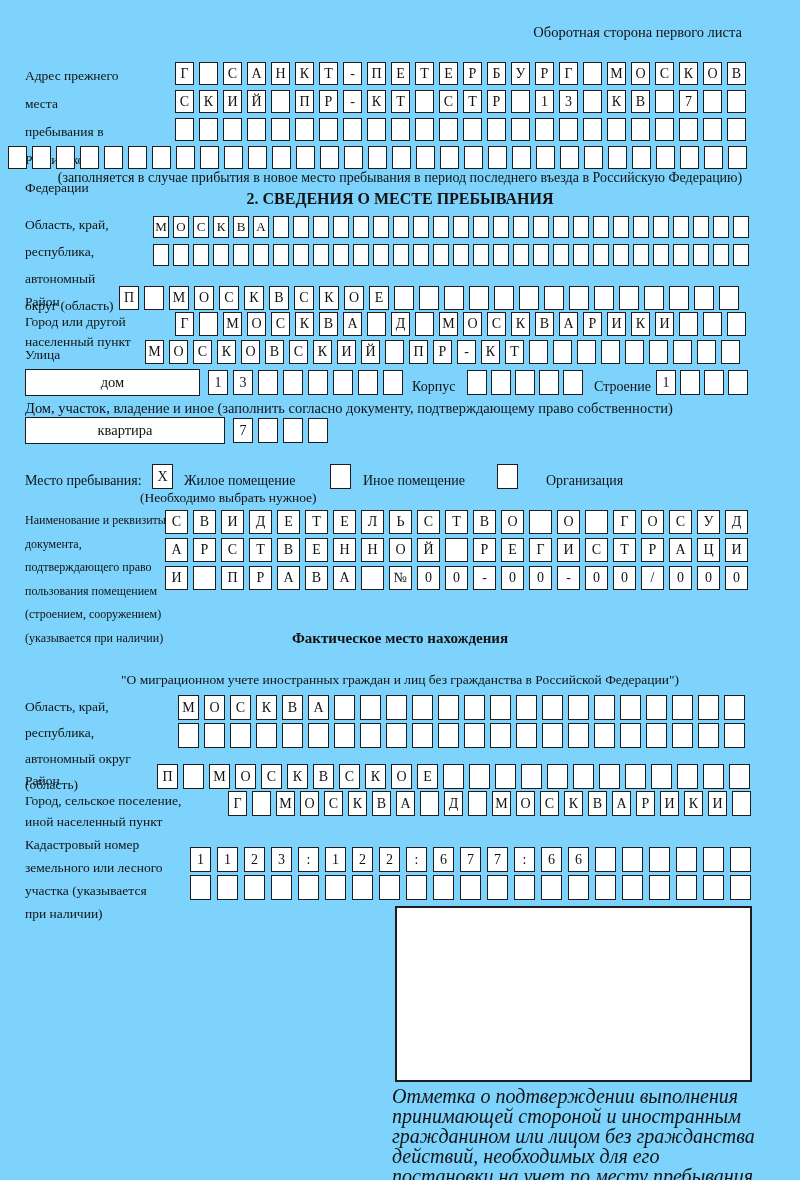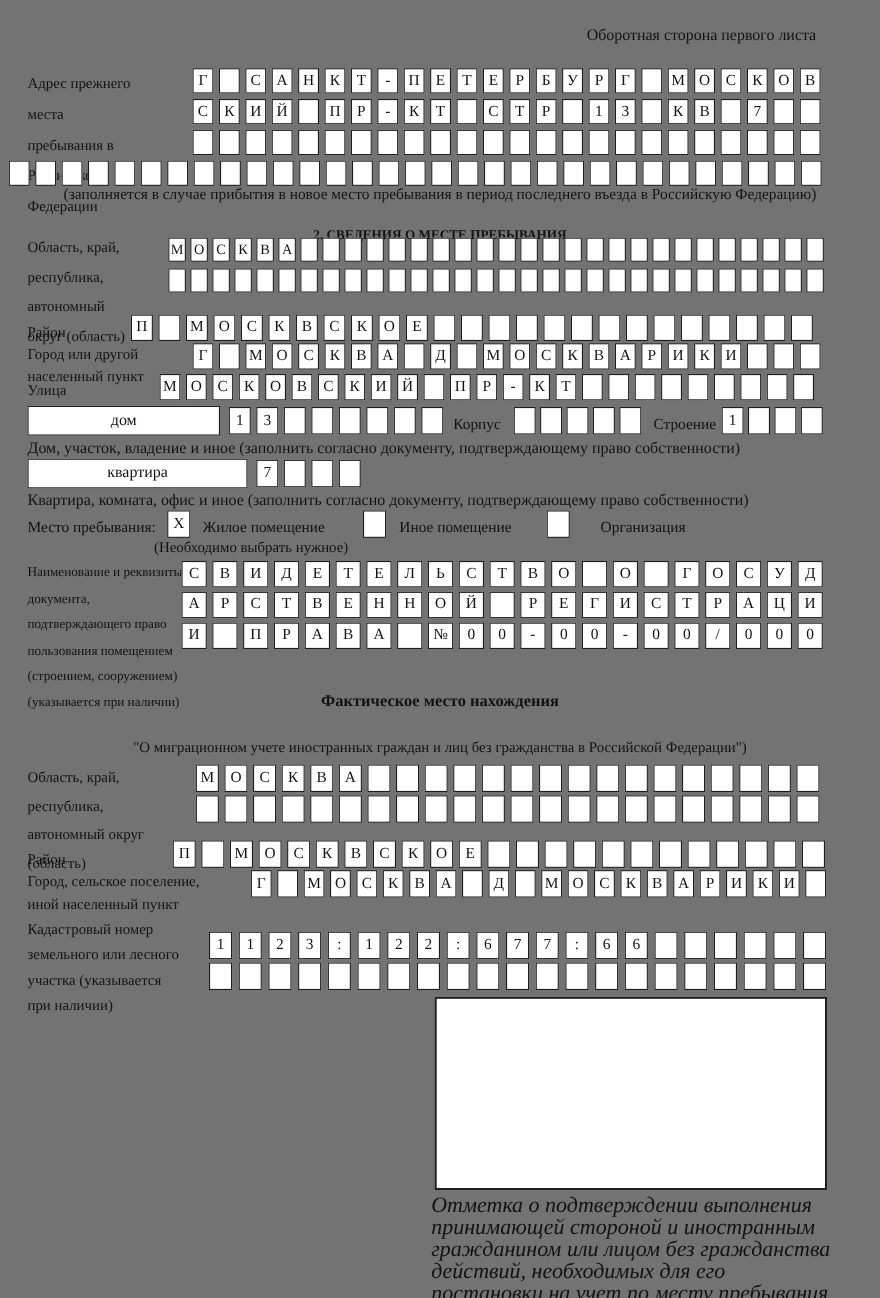--- a/index.html
+++ b/index.html
@@ -1,16 +1,16 @@
 <!DOCTYPE html>
 <html><head>
 <meta charset="utf-8">
 <style>
   html,body{margin:0;padding:0;background:#fff;}
-  .page{position:relative;width:800px;height:1180px;background:#737373;
+  .page{position:relative;width:800px;height:1180px;background:#7dd3fc;
         font-family:"Liberation Serif",serif;color:#121212;overflow:hidden;}
   .abs{position:absolute;}
   .lbl{position:absolute;font-size:13.5px;line-height:26px;}
   .cap{position:absolute;font-size:14px;}
   .center{position:absolute;left:0;width:100%;text-align:center;}
   .bold{font-weight:bold;}
   .cells{position:absolute;display:flex;gap:var(--gap,5px);}
   .cells .cell{flex:none;width:var(--cw,19px);height:var(--ch,23px);
         border:1.6px solid #1d1d1d;box-sizing:border-box;background:#fff;
         display:flex;align-items:center;justify-content:center;
@@ -135,21 +135,21 @@
       <span class="cell"></span>
       <span class="cell"></span>
       <span class="cell"></span>
       <span class="cell"></span>
       <span class="cell"></span>
       <span class="cell"></span>
       <span class="cell"></span>
     </div>
   <div class="center" style="top:170px;font-size:14px;">(заполняется в случае прибытия в новое место пребывания в период последнего въезда в Российскую Федерацию)</div>
 
-  <div class="center bold" style="top:206px;font-size:12px;">2. СВЕДЕНИЯ О МЕСТЕ ПРЕБЫВАНИЯ</div>
+  <div class="center bold" style="top:190px;font-size:16px;">2. СВЕДЕНИЯ О МЕСТЕ ПРЕБЫВАНИЯ</div>
 
   <div class="lbl" style="left:25px;top:211px;width:96px;line-height:27px;">Область, край, республика, автономный округ (область)</div>
   <div class="cells" style="left:153px;top:216px;--cw:16px;--ch:22px;--gap:4px;--cf:13px;">
       <span class="cell">М</span>
       <span class="cell">О</span>
       <span class="cell">С</span>
       <span class="cell">К</span>
       <span class="cell">В</span>
       <span class="cell">А</span>
       <span class="cell"></span>
@@ -324,21 +324,20 @@
     </div>
   <div class="cap" style="left:25px;top:400px;font-size:14.5px;">Дом, участок, владение и иное (заполнить согласно документу, подтверждающему право собственности)</div>
 
   <div class="widebox" style="left:25px;top:417px;width:200px;height:27px;">квартира</div>
   <div class="cells" style="left:233px;top:418px;--cw:20px;--ch:25px;--gap:5px;">
       <span class="cell">7</span>
       <span class="cell"></span>
       <span class="cell"></span>
       <span class="cell"></span>
     </div>
-  <div class="cap" style="left:25px;top:447px;font-size:14.5px;">Квартира, комната, офис и иное (заполнить согласно документу, подтверждающему право собственности)</div>
 
   <div class="lbl" style="left:25px;top:468px;font-size:14px;">Место пребывания:</div>
   <div class="cbox" style="left:152px;top:464px;">X</div>
   <div class="lbl" style="left:184px;top:468px;font-size:14px;">Жилое помещение</div>
   <div class="cbox" style="left:330px;top:464px;"></div>
   <div class="lbl" style="left:363px;top:468px;font-size:14px;">Иное помещение</div>
   <div class="cbox" style="left:497px;top:464px;"></div>
   <div class="lbl" style="left:546px;top:468px;font-size:14px;">Организация</div>
   <div class="abs" style="left:140px;top:490px;width:380px;text-align:left;font-size:13.5px;">(Необходимо выбрать нужное)</div>
 

